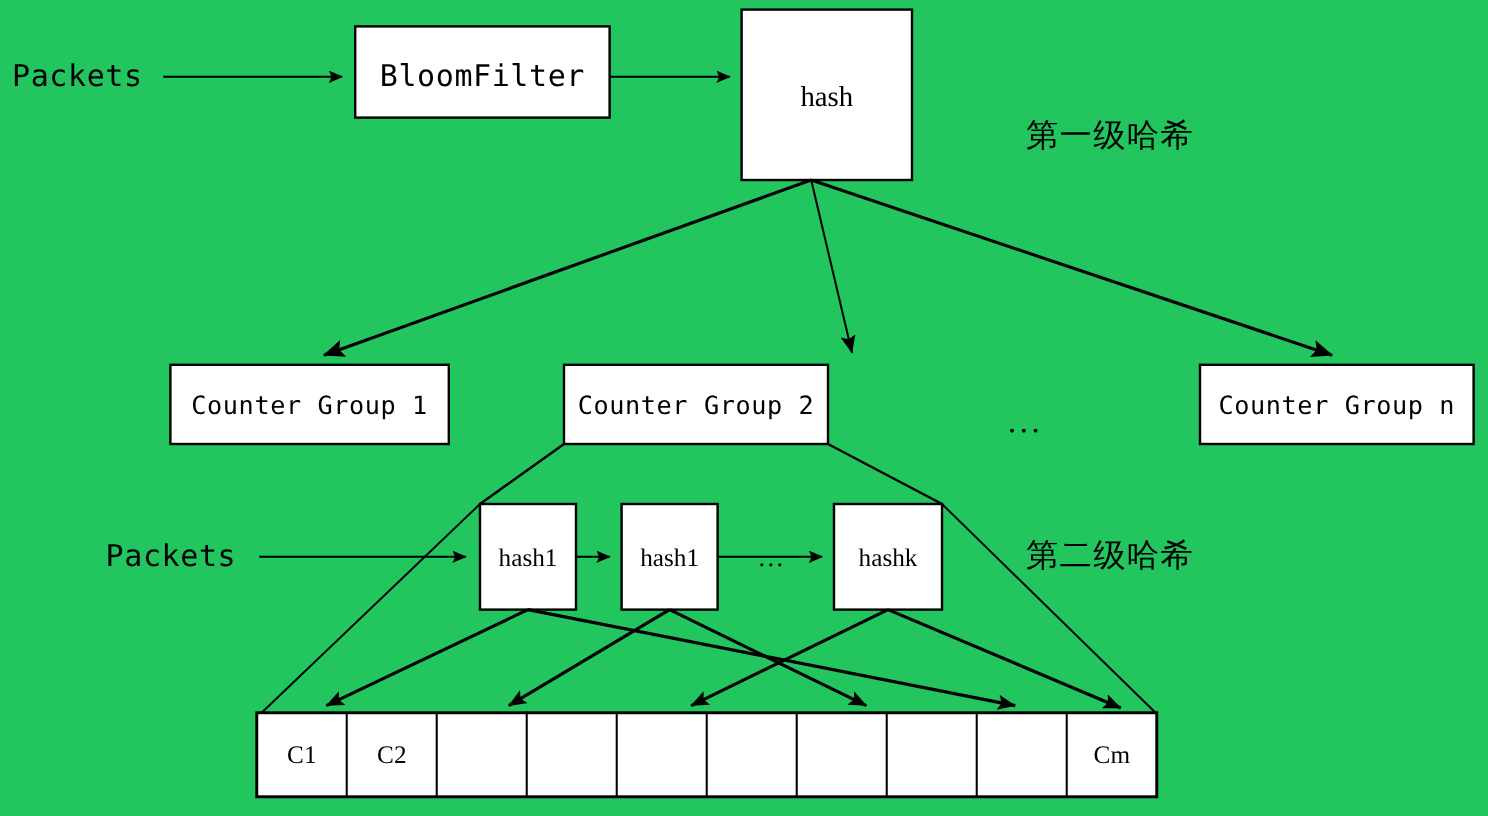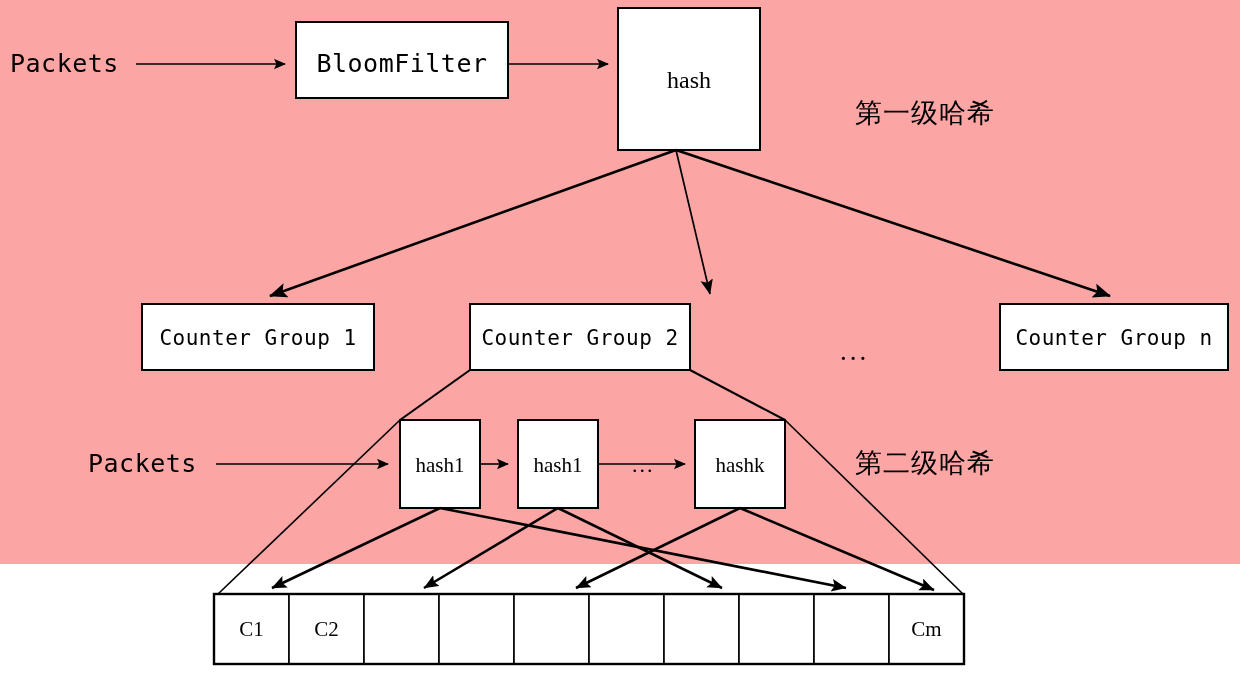--- a/index.html
+++ b/index.html
@@ -9,22 +9,22 @@
   }
   body {
     width: 1240px;
     height: 680px;
     font-family: "Liberation Serif", "DejaVu Serif", serif;
     overflow: hidden;
   }
   #diagram-root {
     position: relative;
     width: 1240px;
-    height: 564px;
-    background: #fca5a5;
+    height: 680px;
+    background: #22c55e;
   }
   svg#diagram-canvas {
     position: absolute;
     left: 0;
     top: 0;
     width: 1240px;
     height: 680px;
   }
   .box-rect {
     fill: #ffffff;

